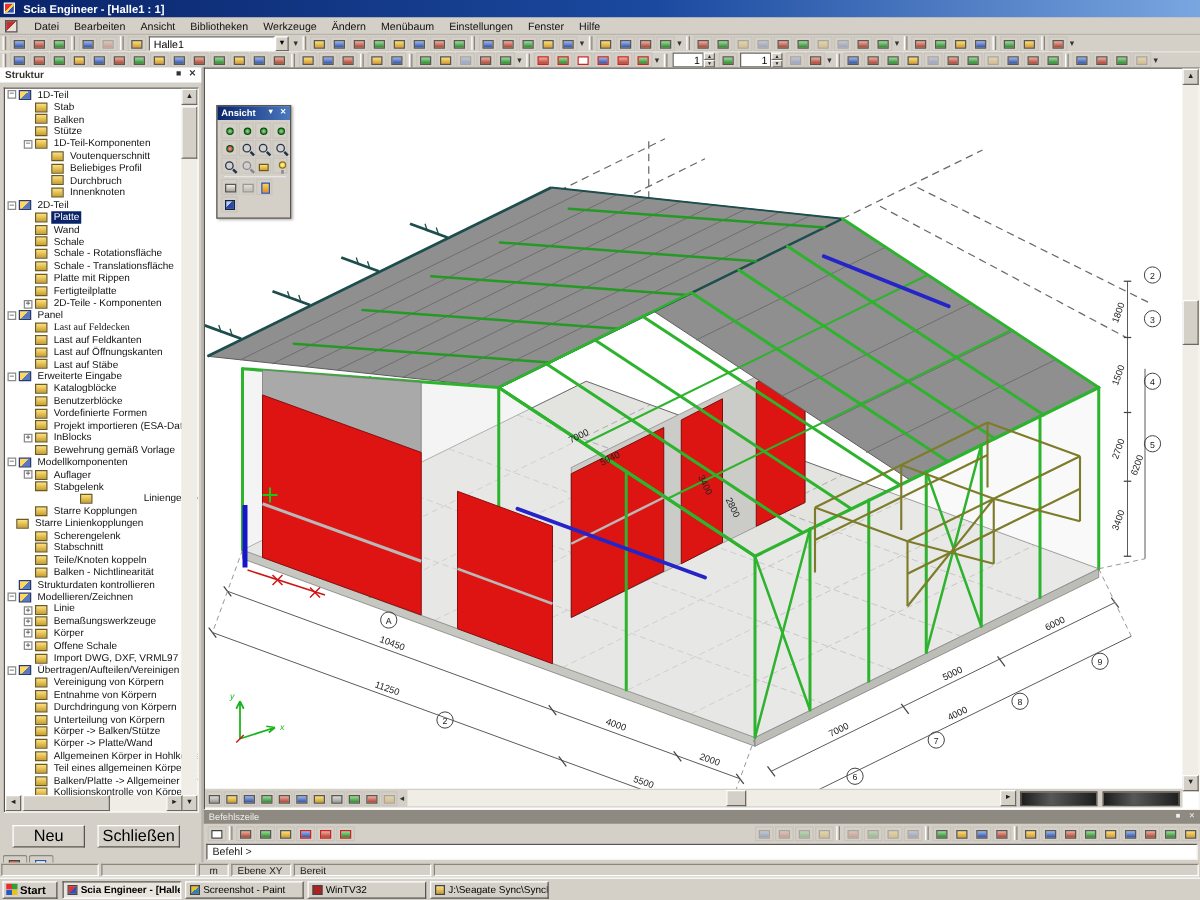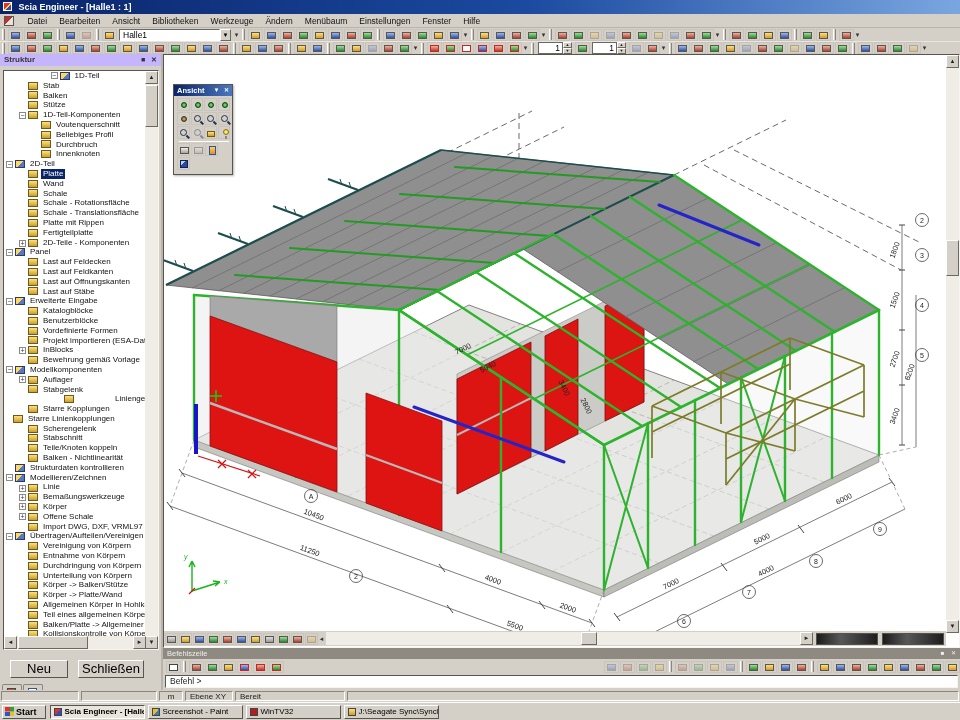--- a/index.html
+++ b/index.html
@@ -37,21 +37,21 @@
   .combo .cbtn{width:11px;background:#d4d0c8;border:1px solid;border-color:#fff #6b6861 #6b6861 #fff;
     font-size:6px;line-height:10px;text-align:center;}
   .spin{display:flex;width:34px;height:12px;margin:0 2px;}
   .spin .sval{flex:1;background:#fff;border:1px solid #6b6861;font-size:8.5px;line-height:10px;text-align:right;padding-right:2px;}
   .spin .sarr{width:9px;display:flex;flex-direction:column;}
   .spin .sarr b{flex:1;background:#d4d0c8;border:1px solid;border-color:#fff #6b6861 #6b6861 #fff;font-size:4px;line-height:3px;text-align:center;color:#222;}
 
   
   #struktur{position:absolute;left:0;top:54px;width:163px;height:636px;background:#d4d0c8;
     border-right:2px solid #b8b4ac;}
-  #struktur .phead{height:12px;background:#c4b5fd;color:#3a3630;font-size:8px;font-weight:bold;
+  #struktur .phead{height:12px;background:#ffffff;color:#3a3630;font-size:8px;font-weight:bold;
     line-height:12px;padding-left:4px;position:relative;}
   #struktur .phead .pbtn{position:absolute;top:1px;width:10px;height:10px;font-size:7px;line-height:9px;
     text-align:center;color:#333;font-weight:bold;}
   #treebox{position:absolute;left:3px;top:16px;width:156px;height:580px;background:#fff;
     border:1px solid;border-color:#58554f #f6f4ef #f6f4ef #58554f;overflow:hidden;}
   #tree{position:absolute;left:0;top:0;width:142px;}
   .trow{height:9.8px;line-height:9.8px;font-size:8px;white-space:nowrap;display:flex;align-items:center;color:#111;}
   .exp{width:7px;height:7px;border:1px solid #8a8a8a;background:#fff;font-size:7px;line-height:5px;
     text-align:center;margin-right:2px;flex:none;color:#333;}
   .expsp{width:9px;flex:none;}
@@ -458,21 +458,21 @@
 </div>
 
 <div id="struktur">
   <div class="phead">
     <span>Struktur</span>
     <span class="pbtn" style="right:13px">■</span>
     <span class="pbtn" style="right:2px">✕</span>
   </div>
   <div id="treebox">
     <div id="tree">
-        <div class="trow" style="padding-left: 2px; justify-content: center;">
+        <div class="trow" style="padding-left: 2px;">
           <span class="exp">−</span>
           <span class="nico g"></span>
           <span class="tlabel">1D-Teil</span>
         </div>
         <div class="trow" style="padding-left: 15px;">
           <span class="expsp"></span>
           <span class="nico"></span>
           <span class="tlabel">Stab</span>
         </div>
         <div class="trow" style="padding-left: 15px;">
@@ -553,21 +553,21 @@
         <div class="trow" style="padding-left: 15px; align-items: flex-end;">
           <span class="exp">+</span>
           <span class="nico"></span>
           <span class="tlabel">2D-Teile - Komponenten</span>
         </div>
         <div class="trow" style="padding-left: 2px;">
           <span class="exp">−</span>
           <span class="nico g"></span>
           <span class="tlabel">Panel</span>
         </div>
-        <div class="trow" style="padding-left: 15px;">
+        <div class="trow" style="padding-left: 15px; font-family: Liberation Serif, serif;">
           <span class="expsp"></span>
           <span class="nico"></span>
           <span class="tlabel">Last auf Feldecken</span>
         </div>
         <div class="trow" style="padding-left: 15px;">
           <span class="expsp"></span>
           <span class="nico"></span>
           <span class="tlabel">Last auf Feldkanten</span>
         </div>
         <div class="trow" style="padding-left: 15px;">

